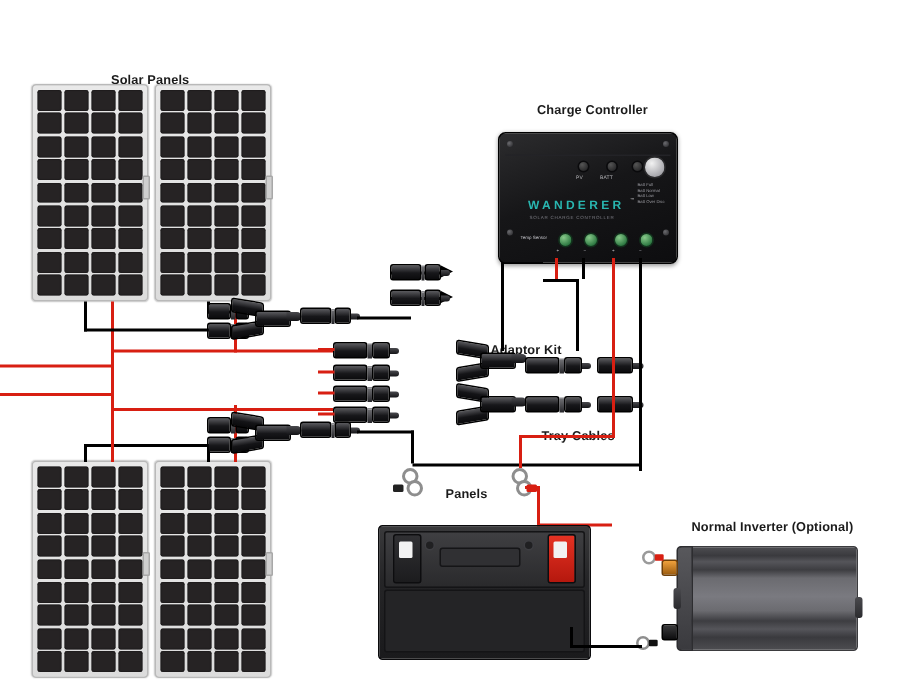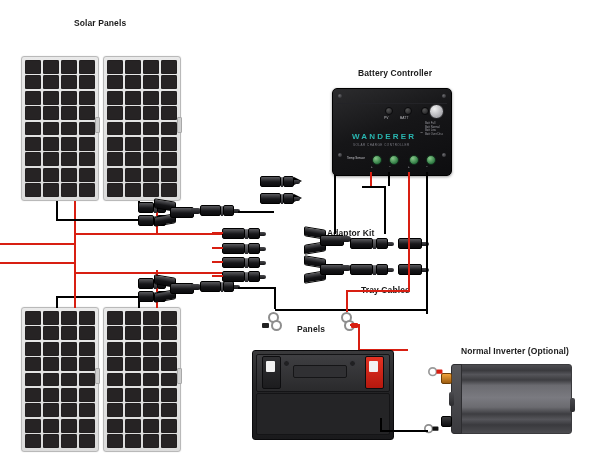--- a/index.html
+++ b/index.html
@@ -217,22 +217,22 @@
     position:absolute;width:5px;height:14px;border-radius:2px;
     background:linear-gradient(180deg,#4a4a4e,#2b2b2e);
   }
 </style>
 </head>
 <body>
 
 <div id="stage">
 
 
-  <div class="lbl" style="left:74px;top:18px;">Solar Panels</div>
-  <div class="lbl" style="left:358px;top:68px;">Battery Controller</div>
+  <div class="lbl" style="left:74px;top:48px;">Solar Panels</div>
+  <div class="lbl" style="left:358px;top:68px;">Charge Controller</div>
   <div class="lbl" style="left:327px;top:228px;">Adaptor Kit</div>
   <div class="lbl" style="left:361px;top:285px;">Tray Cables</div>
   <div class="lbl" style="left:297px;top:324px;">Panels</div>
   <div class="lbl" style="left:461px;top:346px;">Normal Inverter (Optional)</div>
 
   <div class="panel" style="left:21px;top:56px;width:78px;height:145px;">
     <div class="cells">
       <div class="cell"></div>
         <div class="cell"></div>
         <div class="cell"></div>

